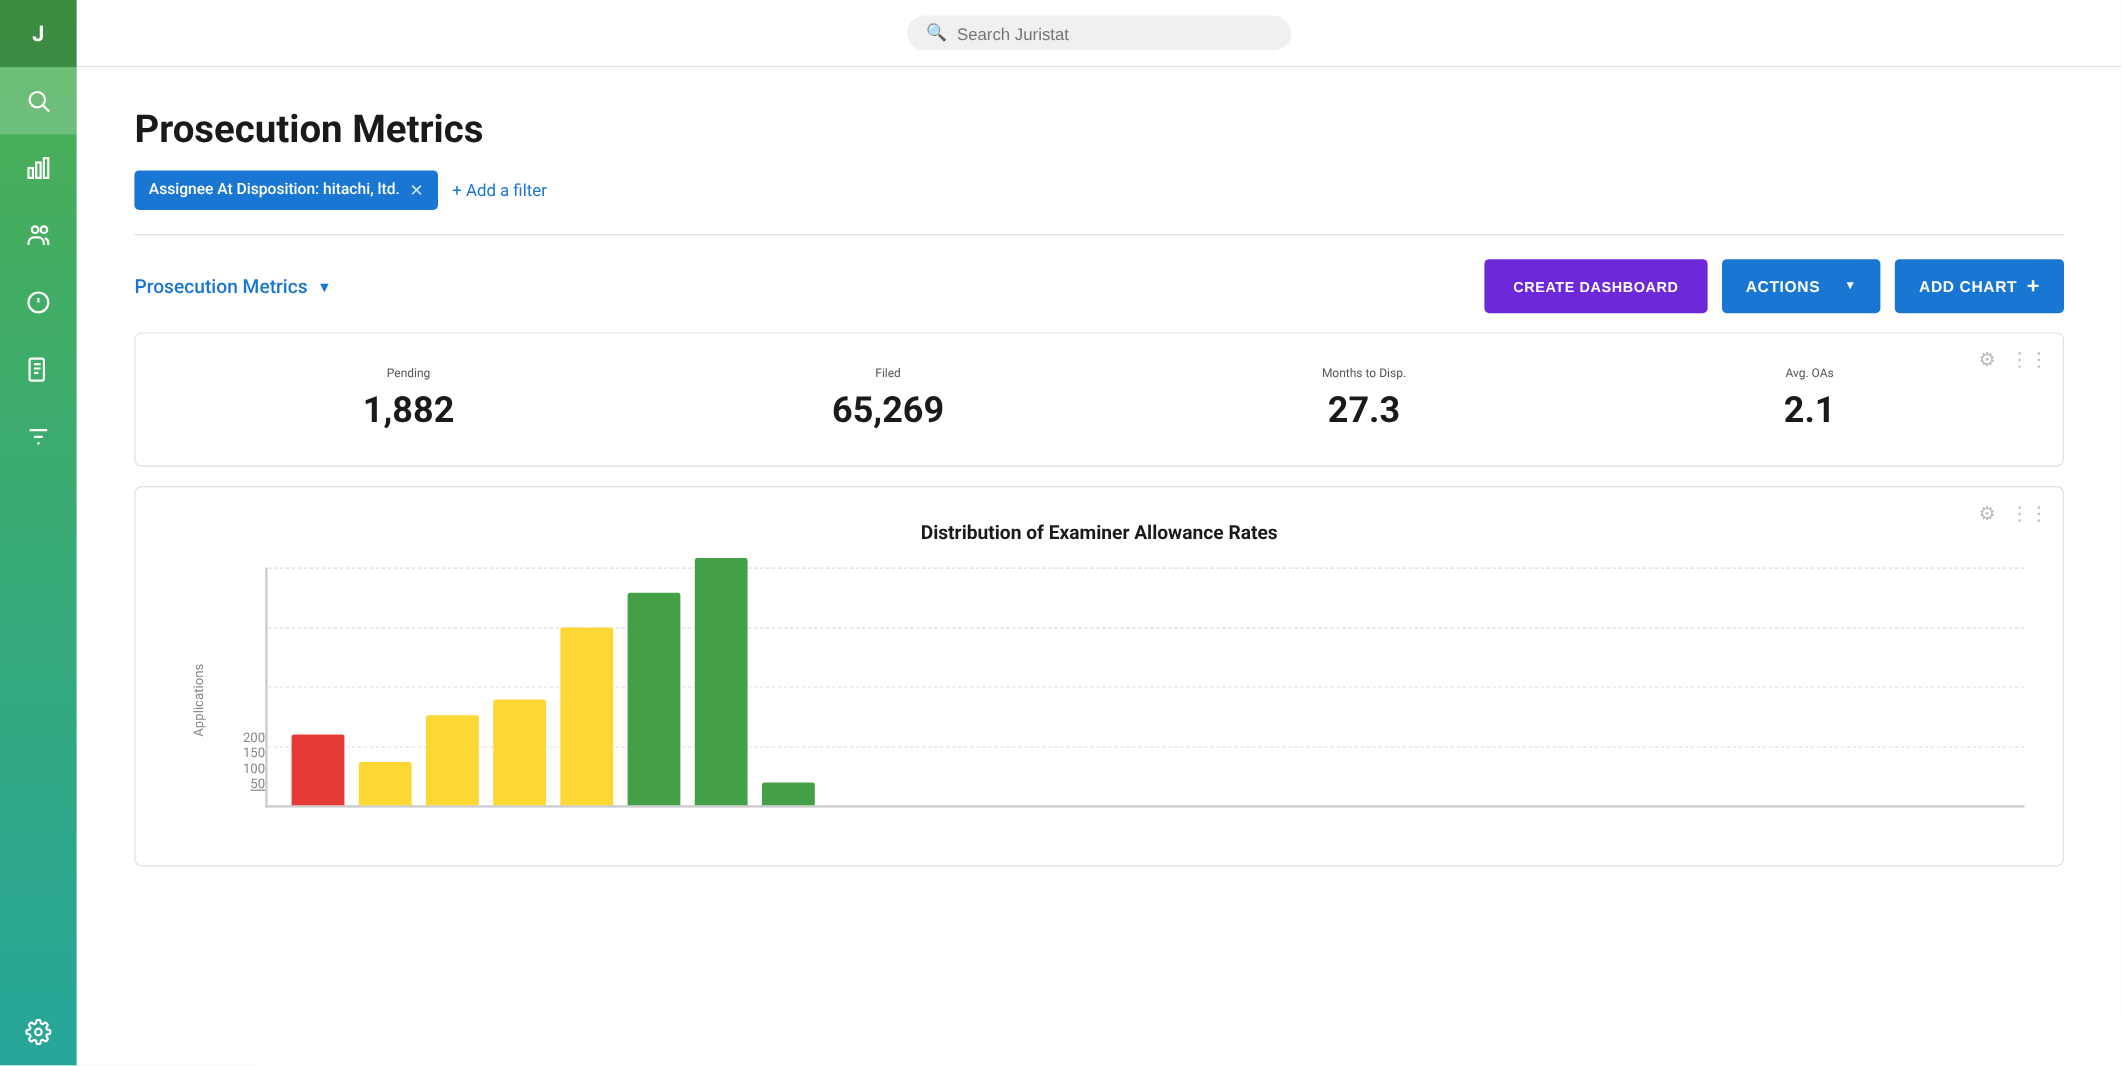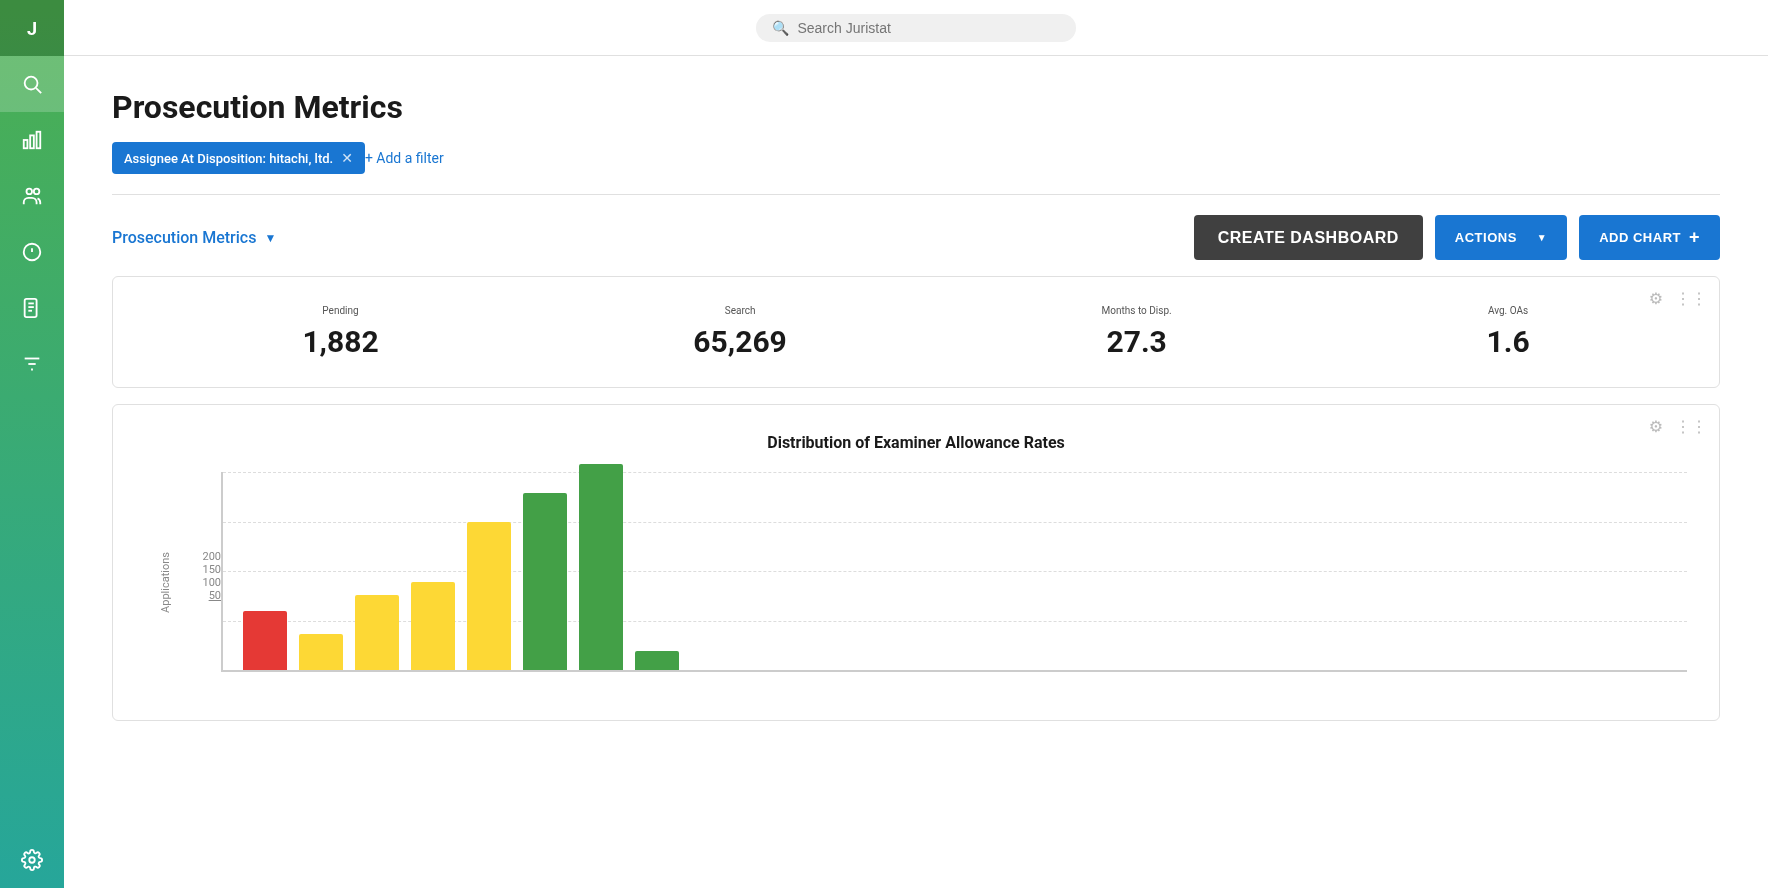--- a/index.html
+++ b/index.html
@@ -92,21 +92,21 @@
     .page-title {
       font-size: 32px;
       font-weight: 700;
       color: #1a1a1a;
       margin-bottom: 16px;
     }
 
     .filters-row {
       display: flex;
       align-items: center;
-      gap: 0;
+      gap: 12px;
       margin-bottom: 0;
     }
     .filter-tag {
       background: #1976D2;
       color: white;
       border-radius: 4px;
       padding: 8px 12px;
       font-size: 13px;
       font-weight: 500;
       display: flex;
@@ -143,26 +143,26 @@
       font-size: 16px;
       font-weight: 500;
     }
     .tab-chevron { color: #1976D2; font-size: 12px; }
 
     .toolbar-buttons {
       display: flex;
       gap: 12px;
     }
     .btn-create-dashboard {
-      background: #404040;
+      background: #6d28d9;
       color: white;
       border: none;
       border-radius: 4px;
       padding: 12px 24px;
-      font-size: 16px;
+      font-size: 12px;
       font-weight: 600;
       cursor: pointer;
       letter-spacing: 0.5px;
       text-transform: uppercase;
     }
     .btn-actions {
       background: #1976D2;
       color: white;
       border: none;
       border-radius: 4px;
@@ -341,48 +341,48 @@
       <div class="card-icons">
         <span class="card-icon-btn">⚙</span>
         <span class="card-icon-btn">⋮⋮</span>
       </div>
       <div class="stats-row">
         <div class="stat-item">
           <div class="stat-label">Pending</div>
           <div class="stat-value">1,882</div>
         </div>
         <div class="stat-item">
-          <div class="stat-label">Search</div>
+          <div class="stat-label">Filed</div>
           <div class="stat-value">65,269</div>
         </div>
         <div class="stat-item">
           <div class="stat-label">Months to Disp.</div>
           <div class="stat-value">27.3</div>
         </div>
         <div class="stat-item">
           <div class="stat-label">Avg. OAs</div>
-          <div class="stat-value">1.6</div>
+          <div class="stat-value">2.1</div>
         </div>
       </div>
     </div>
 
     <div class="chart-card">
       <div class="card-icons">
         <span class="card-icon-btn">⚙</span>
         <span class="card-icon-btn">⋮⋮</span>
       </div>
       <div class="chart-title">Distribution of Examiner Allowance Rates</div>
 
       <div style="display:flex; align-items:stretch; height:220px; position:relative;">
 
         <div style="width:40px; display:flex; align-items:center; justify-content:center; position:relative;">
           <span style="transform:rotate(-90deg); white-space:nowrap; font-size:11px; color:#888; position:absolute;">Applications</span>
         </div>
 
-        <div style="width:36px; display:flex; flex-direction:column; justify-content:center; padding-bottom:20px; text-align:right;margin-top:20px;">
+        <div style="width:36px; display:flex; flex-direction:column; justify-content:flex-end; padding-bottom:20px; text-align:right;margin-top:20px;">
           <span style="font-size:11px; color:#888;">200</span>
           <span style="font-size:11px; color:#888;">150</span>
           <span style="font-size:11px; color:#888;">100</span>
           <span style="font-size:11px; color:#888;text-decoration:underline;">50</span>
           <span style="font-size:11px; color:#888; visibility:hidden;">0</span>
         </div>
 
         <div style="flex:1; position:relative; border-left:2px solid #ccc; border-bottom:2px solid #ccc; margin-bottom:20px;">
 
           <div style="position:absolute; top:0; left:0; right:0; border-top:1px dashed #ddd;"></div>

